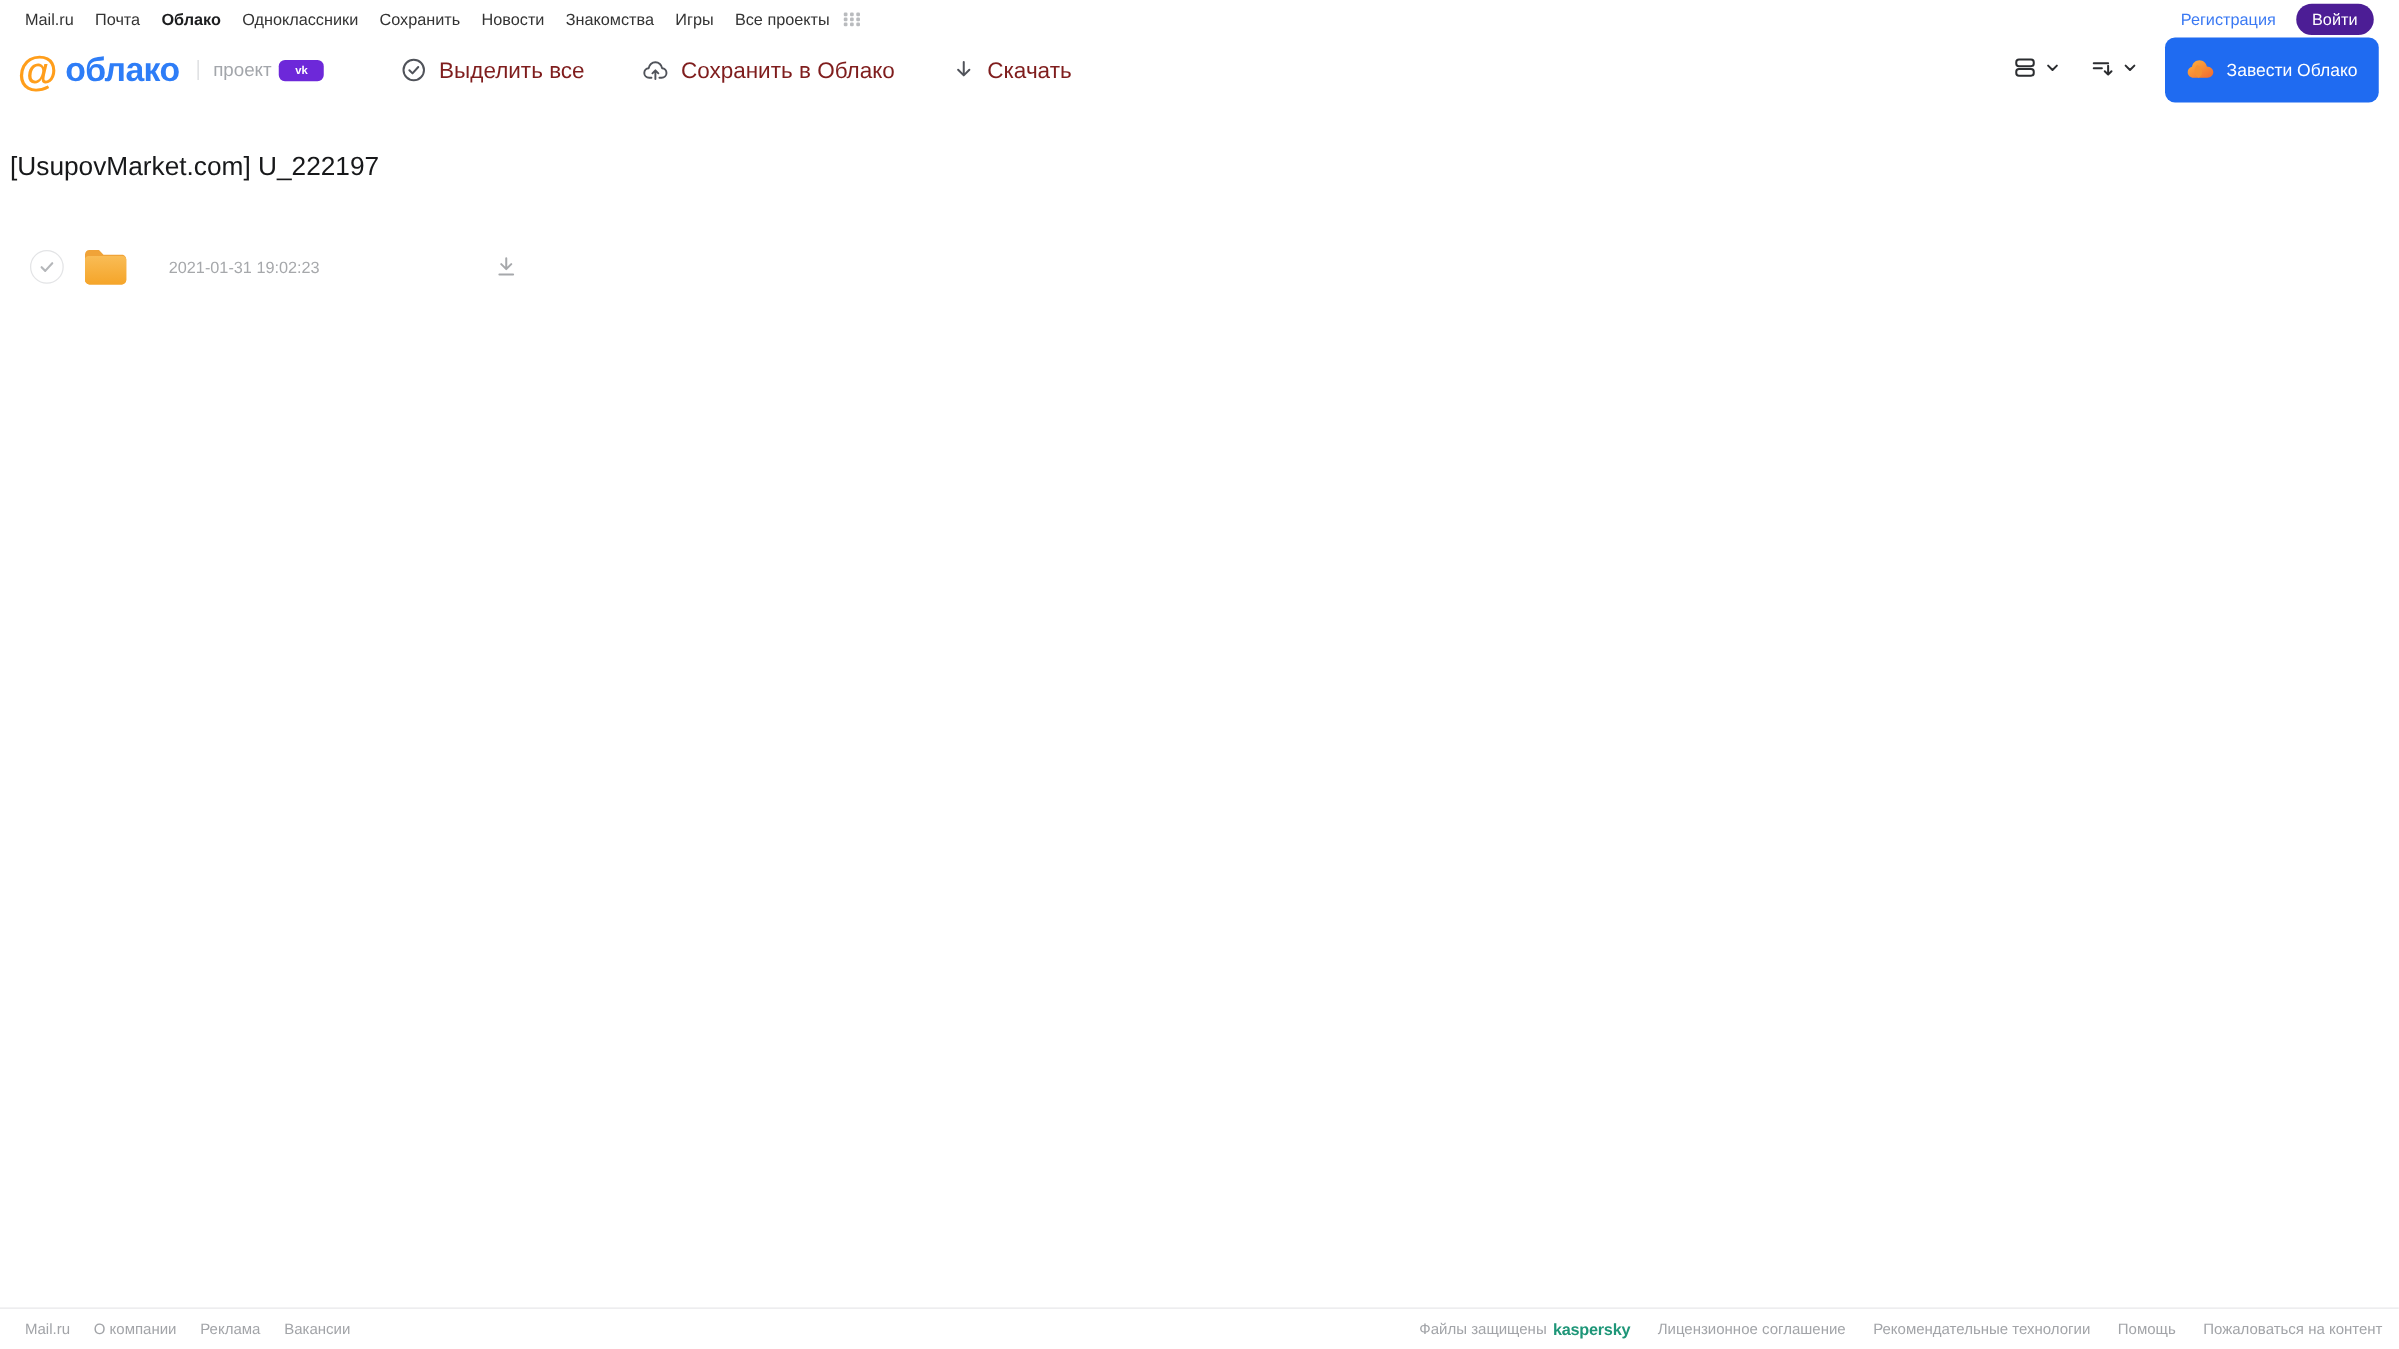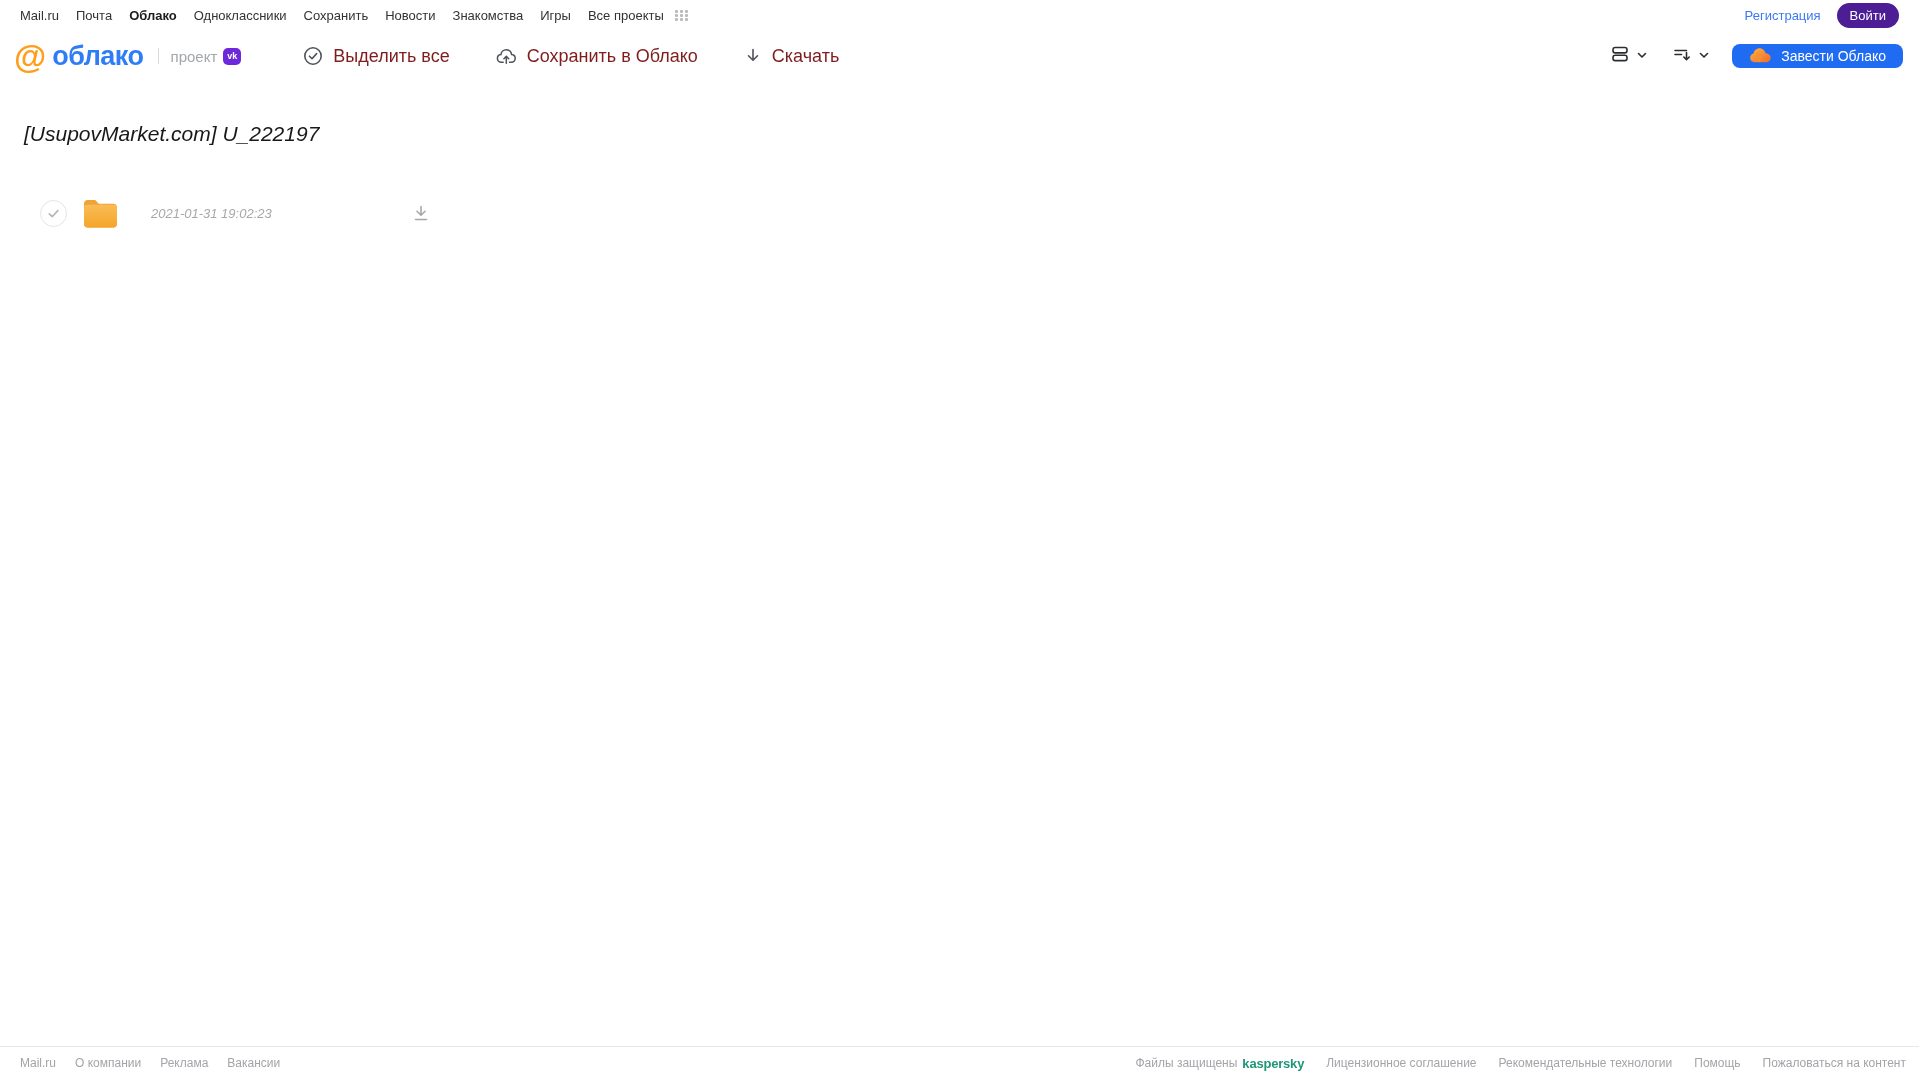--- a/index.html
+++ b/index.html
@@ -18,38 +18,38 @@
                padding:5px 13px; font-size:13px; cursor:pointer; font-family:inherit; }
 
   
   .header { display:flex; align-items:center; height:52px; padding:0 16px 0 14px; }
   .logo { display:flex; align-items:center; cursor:pointer; }
   .logo-at { color:#ff9e1b; font-size:33px; font-weight:bold; line-height:1; margin-right:6px; }
   .logo-text { color:#2e7df7; font-size:27px; font-weight:bold; letter-spacing:-0.5px; }
   .logo-divider { width:1px; height:16px; background:#d8d9dc; margin:0 12px 0 14px; }
   .project-label { color:#a3a6ab; font-size:15px; margin-right:6px; }
   .vk-badge { display:inline-flex; align-items:center; justify-content:center;
-              width:18px; height:17px; border-radius:5px; background:#6d28d9;
+              width:36px; height:17px; border-radius:5px; background:#6d28d9;
               color:#fff; font-size:9px; font-weight:bold; }
 
   .toolbar { display:flex; align-items:center; gap:46px; margin-left:62px; }
   .toolbar-item { display:flex; align-items:center; gap:10px; color:#7f1d1d;
                   font-size:18px; cursor:pointer; }
   .toolbar-item svg { display:block; }
 
   .header-right { margin-left:auto; display:flex; align-items:center; }
   .ctl { display:flex; align-items:center; gap:6px; cursor:pointer; color:#2b2d30; }
   .ctl + .ctl { margin-left:24px; }
   .get-cloud-btn { margin-left:22px; display:flex; align-items:center; gap:9px;
                    background:#1f6bf1; color:#fff; border:none; border-radius:8px;
-                   height:24px; padding:0 17px; font-size:14px; cursor:pointer;
+                   height:52px; padding:0 17px; font-size:14px; cursor:pointer;
                    font-family:inherit; }
 
   
-  .main { padding:40px 20px 0 24px;font-style:italic; }
+  .main { padding:40px 20px 0 8px; }
   .page-title { font-size:21px; font-weight:400; color:#17181a; }
 
   .file-list { margin-top:45px; }
   .file-row { display:flex; align-items:center; height:44px; padding-left:16px; cursor:pointer; }
   .row-check { width:27px; height:27px; border-radius:50%; border:1px solid #e3e4e6;
                background:#fff; display:flex; align-items:center; justify-content:center;
                margin-right:16px; cursor:pointer; flex:none; }
   .folder-wrap { margin-right:33px; flex:none; display:flex; }
   .file-name { font-size:13px; color:#17181a; flex:1; }
   .file-date { font-size:13px; color:#a6a8ab; flex:none;text-align:center; }

